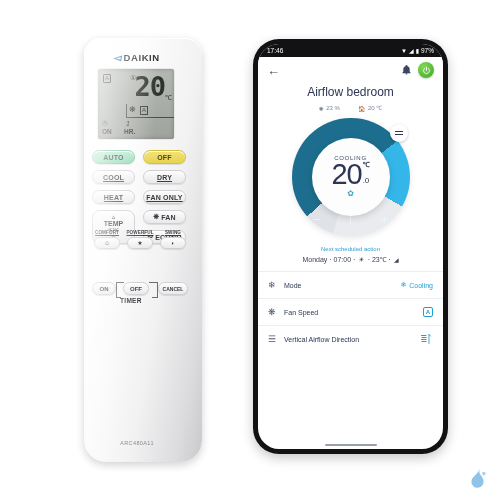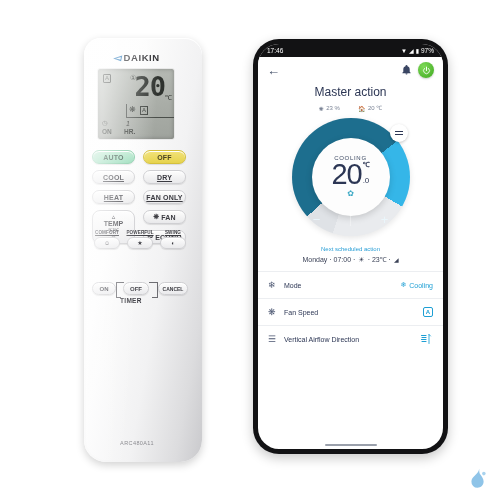--- a/index.html
+++ b/index.html
@@ -363,21 +363,21 @@
           <span class="power-btn">
             <svg width="9" height="9" viewBox="0 0 24 24">
               <path fill="none" stroke="#fff" stroke-width="2.6" stroke-linecap="round" d="M12 3v9"></path>
               <path fill="none" stroke="#fff" stroke-width="2.3" stroke-linecap="round" d="M6.5 6.5a8 8 0 1 0 11 0"></path>
             </svg>
           </span>
         </span>
       </div>
 
       <div class="title-wrap">
-        <div class="room-title">Master action</div>
+        <div class="room-title">Airflow bedroom</div>
         <div class="chips">
           <span class="chip">
             <span>✺</span>
             <span>23 %</span>
           </span>
           <span class="chip">
             <span>🏠</span>
             <span>20 ℃</span>
           </span>
         </div>

